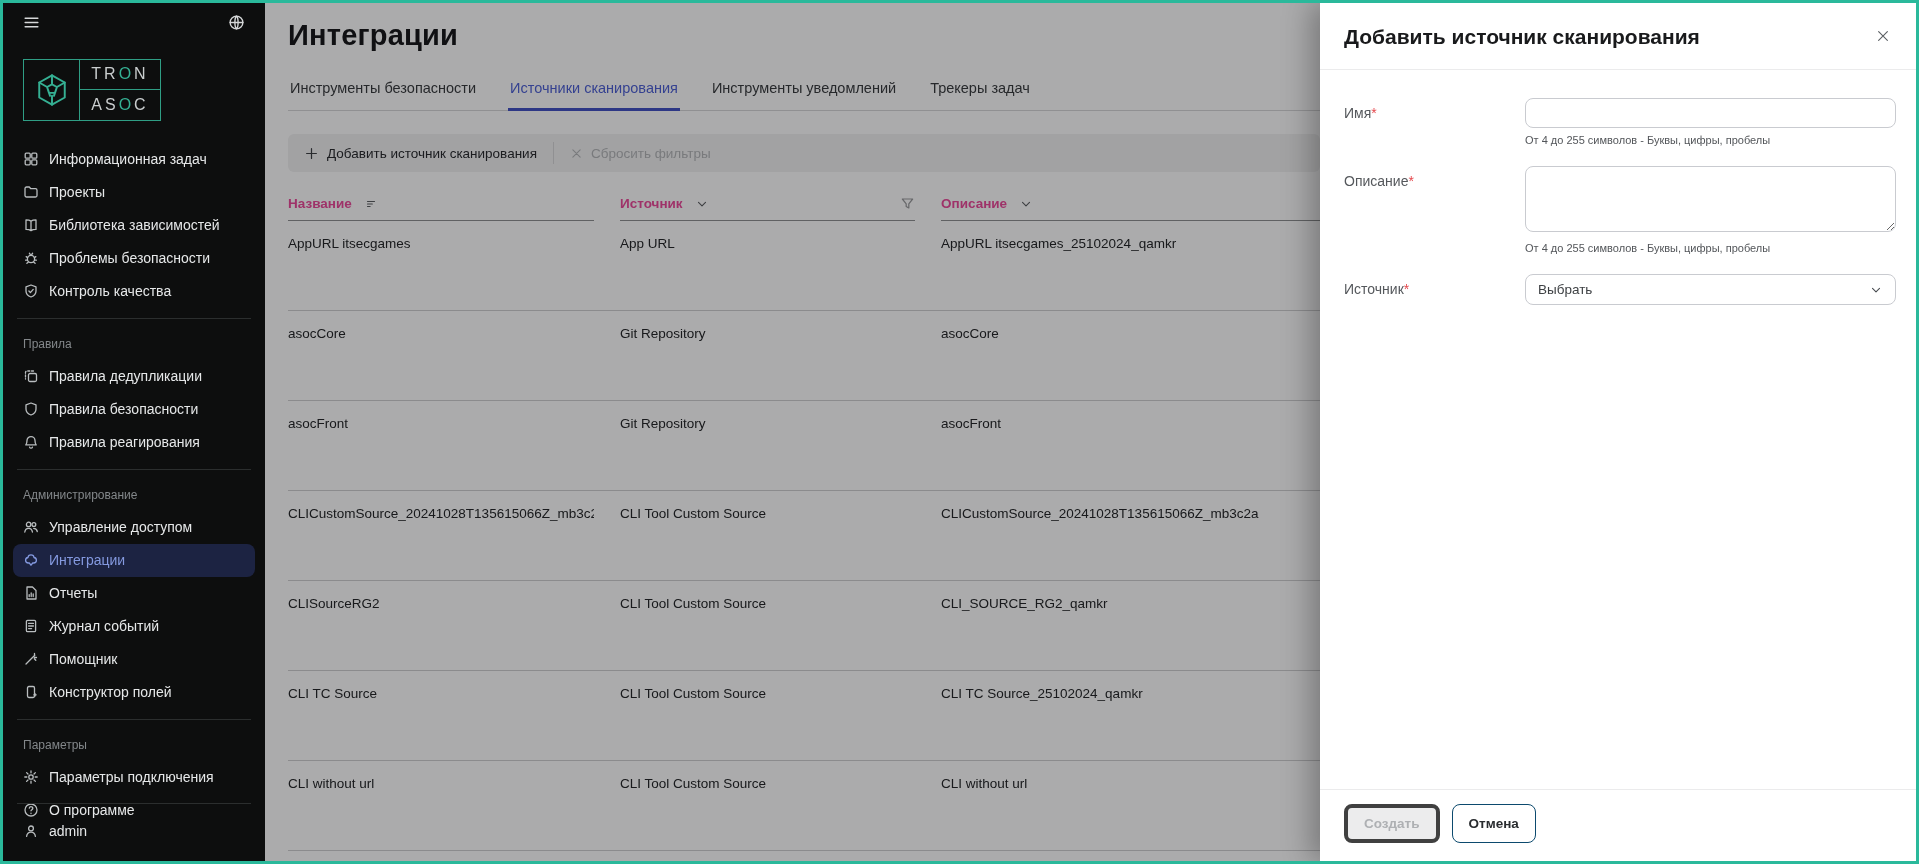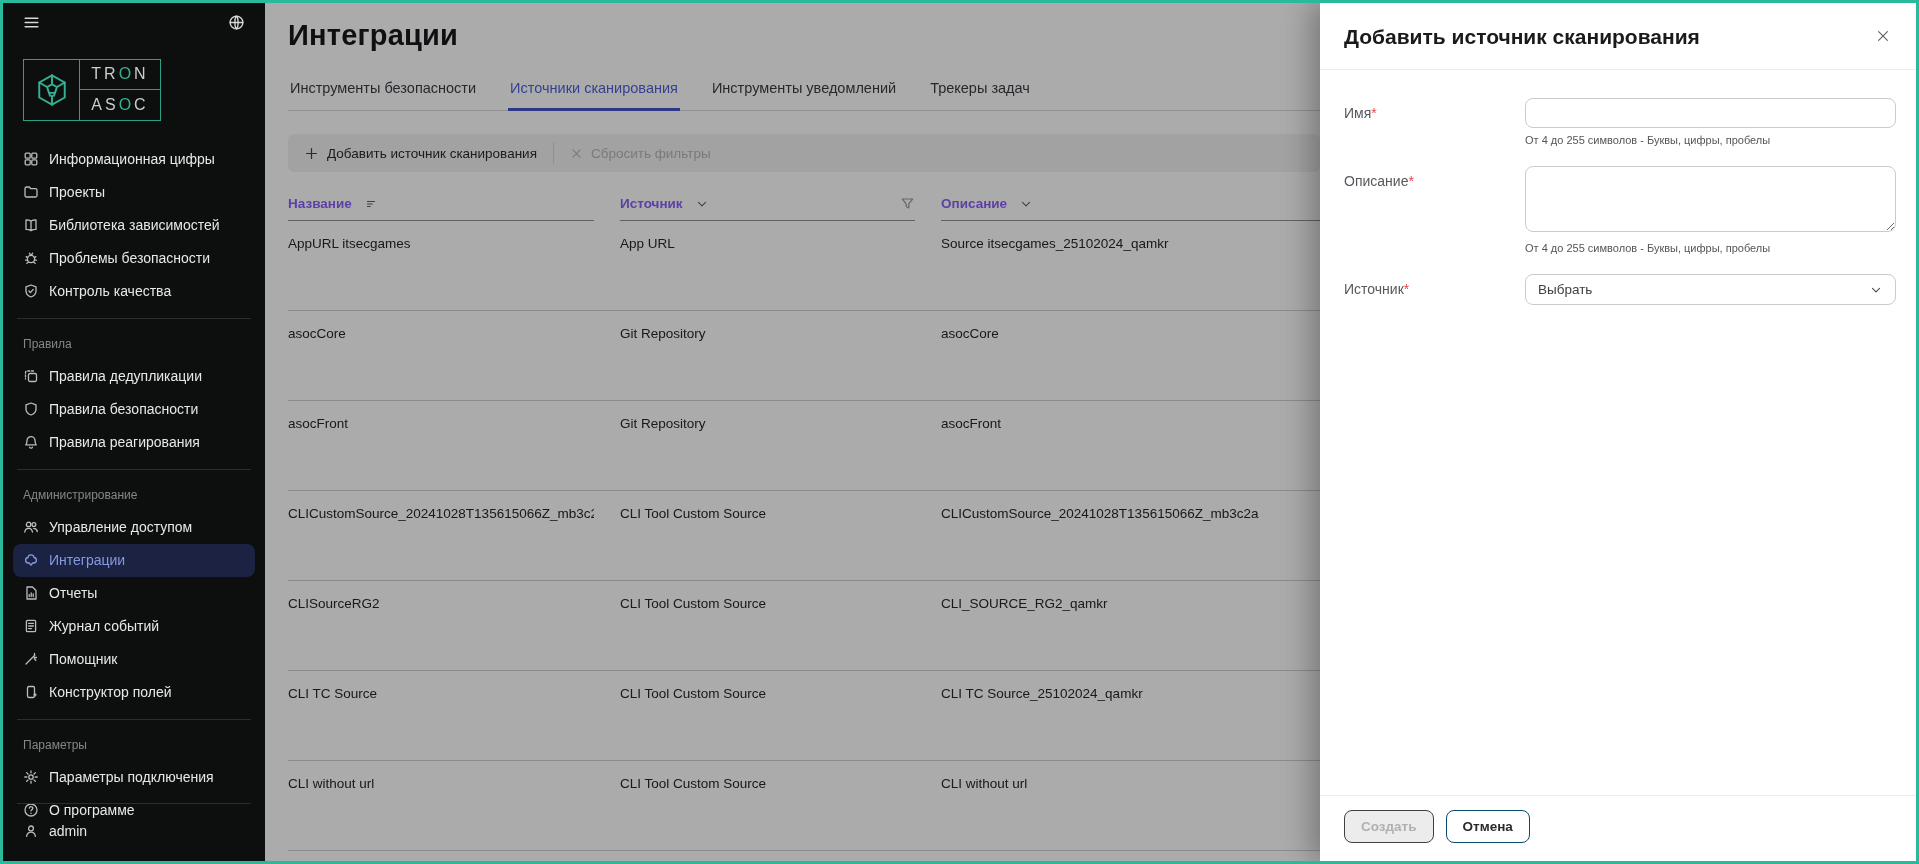--- a/index.html
+++ b/index.html
@@ -43,21 +43,21 @@
   .toolbar{margin-top:23px;height:38px;background:#f1f1f2;border-radius:6px;
     display:flex;align-items:center;padding:0 16px;gap:16px;}
   .tb-btn{display:flex;align-items:center;gap:8px;font-size:13.5px;cursor:pointer;white-space:nowrap;}
   .tb-add{color:#26282b;font-weight:500;}
   .tb-add .icn{width:15px;height:15px;color:#3a3d40;}
   .tb-sep{width:1px;height:22px;background:#d7d7d8;}
   .tb-reset{color:#b3b5b7;}
   .tb-reset .icn{width:13px;height:13px;color:#b3b5b7;}
   .table{margin-top:24px;}
   .thead{display:flex;}
-  .th{display:flex;align-items:center;gap:12px;font-size:13.5px;font-weight:600;color:#8b5cf6;
+  .th{display:flex;align-items:center;gap:12px;font-size:13.5px;font-weight:600;color:#ec4899;
     padding-bottom:9px;border-bottom:1.5px solid #8e8f90;margin-right:26px;cursor:pointer;}
   .th .icn{width:14px;height:14px;color:#5a5d60;}
   .th .i-funnel{margin-left:auto;color:#98999b;width:15px;height:15px;}
   .c0{width:306px;}
   .c1{width:295px;}
   .c2{flex:1;margin-right:0;}
   .trow{display:flex;height:90px;border-bottom:1px solid #cfcfd0;padding-top:15px;
     font-size:13.5px;color:#222426;cursor:pointer;}
   .trow .td{margin-right:26px;overflow:hidden;white-space:nowrap;}
   .trow .c2{margin-right:0;}
@@ -79,21 +79,21 @@
     font-family:"Liberation Sans",sans-serif;font-size:13.5px;color:#26282b;outline:none;}
   .ta{height:66px;width:100%;border:1px solid #c9cbd0;border-radius:8px;padding:6px 10px;
     font-family:"Liberation Sans",sans-serif;font-size:13.5px;color:#26282b;outline:none;resize:both;}
   .hint{font-size:11px;color:#53565a;margin:6px 0 20px;}
   .sel{height:31px;border:1px solid #c9cbd0;border-radius:8px;display:flex;align-items:center;
     justify-content:space-between;padding:0 12px;font-size:13.5px;color:#3e4144;cursor:pointer;}
   .sel .icn{width:14px;height:14px;color:#4a4e52;}
   .dr-foot{margin-top:auto;border-top:1px solid #ebebec;padding:14px 24px 18px;display:flex;gap:12px;}
   .btn{border-radius:8px;padding:8px 16px;font-size:13.5px;font-weight:600;
     font-family:"Liberation Sans",sans-serif;cursor:pointer;}
-  .btn-create{background:#ececed;color:#aeb0b3;border:1px solid #404040;}
+  .btn-create{background:#ececed;color:#aeb0b3;border:4px solid #404040;}
   .btn-cancel{background:#fff;color:#292c2f;border:1px solid #0c4a6e;}
 </style>
 </head>
 <body>
 
 <div class="app">
 
   <aside class="sidebar">
     <div class="sb-top">
       <span><svg class="icn i-hamburger" viewBox="0 0 16 16" fill="none" stroke="currentColor" stroke-width="1.3" stroke-linecap="round" stroke-linejoin="round">
@@ -125,21 +125,21 @@
       </div>
     </div>
     <nav class="sb-nav" id="sb-nav">
         <div class="sb-item">
           <svg class="icn i-dashboard" viewBox="0 0 16 16" fill="none" stroke="currentColor" stroke-width="1.3" stroke-linecap="round" stroke-linejoin="round">
             <rect x="2.2" y="2.2" width="5" height="5" rx="1"></rect>
             <rect x="8.8" y="2.2" width="5" height="5" rx="1"></rect>
             <rect x="2.2" y="8.8" width="5" height="5" rx="1"></rect>
             <rect x="8.8" y="8.8" width="5" height="5" rx="1"></rect>
           </svg>
-          <span>Информационная цифры</span>
+          <span>Информационная задач</span>
         </div>
         <div class="sb-item">
           <svg class="icn i-folder" viewBox="0 0 16 16" fill="none" stroke="currentColor" stroke-width="1.3" stroke-linecap="round" stroke-linejoin="round">
             <path d="M2 4.5C2 3.7 2.7 3 3.5 3h2.8l1.5 1.7h4.7c.8 0 1.5.7 1.5 1.5v5.3c0 .8-.7 1.5-1.5 1.5h-9C2.7 13 2 12.3 2 11.5z"></path>
           </svg>
           <span>Проекты</span>
         </div>
         <div class="sb-item">
           <svg class="icn i-book" viewBox="0 0 16 16" fill="none" stroke="currentColor" stroke-width="1.3" stroke-linecap="round" stroke-linejoin="round">
             <path d="M8 4.2C6.8 3.2 5.2 2.9 3 2.9v9.5c2.2 0 3.8.3 5 1.3 1.2-1 2.8-1.3 5-1.3V2.9c-2.2 0-3.8.3-5 1.3zM8 4.2v9.5"></path>
@@ -300,21 +300,21 @@
             <span>Описание</span>
             <svg class="icn i-chevron-down" viewBox="0 0 16 16" fill="none" stroke="currentColor" stroke-width="1.3" stroke-linecap="round" stroke-linejoin="round">
               <path d="m4 6.2 4 4 4-4"></path>
             </svg>
           </div>
         </div>
       <div class="tbody" id="tbody">
           <div class="trow">
             <div class="td c0">AppURL itsecgames</div>
             <div class="td c1">App URL</div>
-            <div class="td c2">Source itsecgames_25102024_qamkr</div>
+            <div class="td c2">AppURL itsecgames_25102024_qamkr</div>
           </div>
           <div class="trow">
             <div class="td c0">asocCore</div>
             <div class="td c1">Git Repository</div>
             <div class="td c2">asocCore</div>
           </div>
           <div class="trow">
             <div class="td c0">asocFront</div>
             <div class="td c1">Git Repository</div>
             <div class="td c2">asocFront</div>

